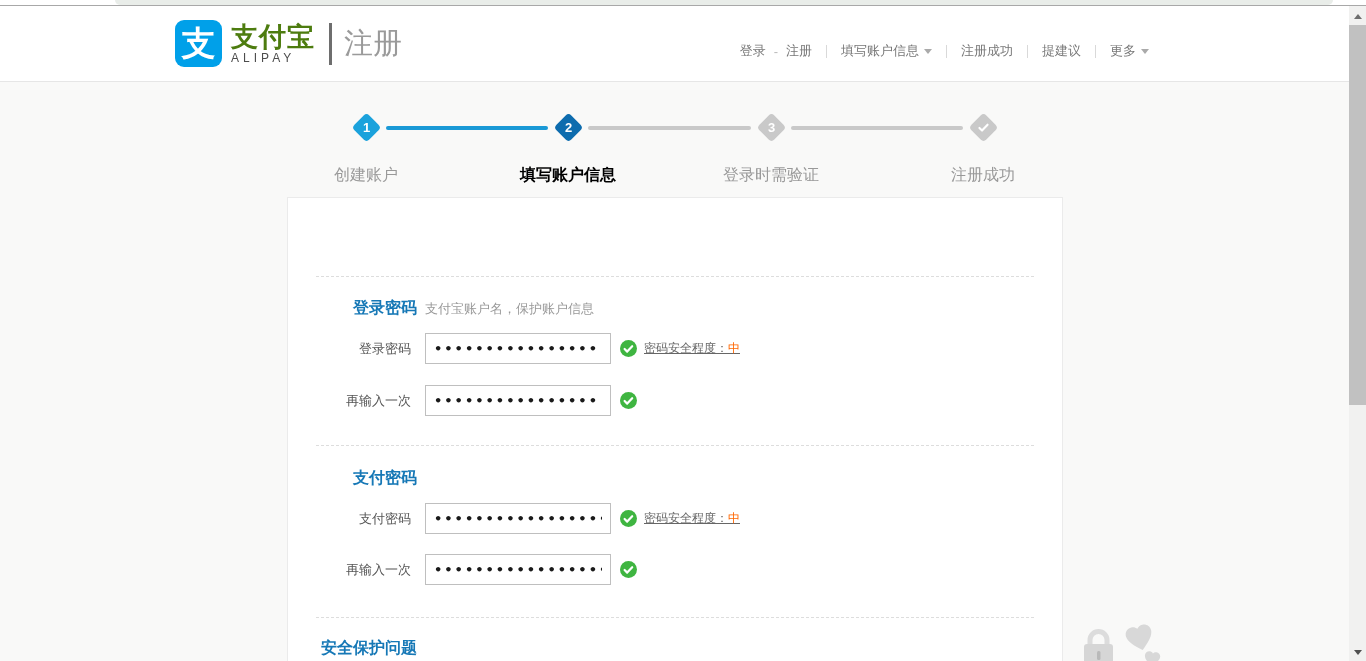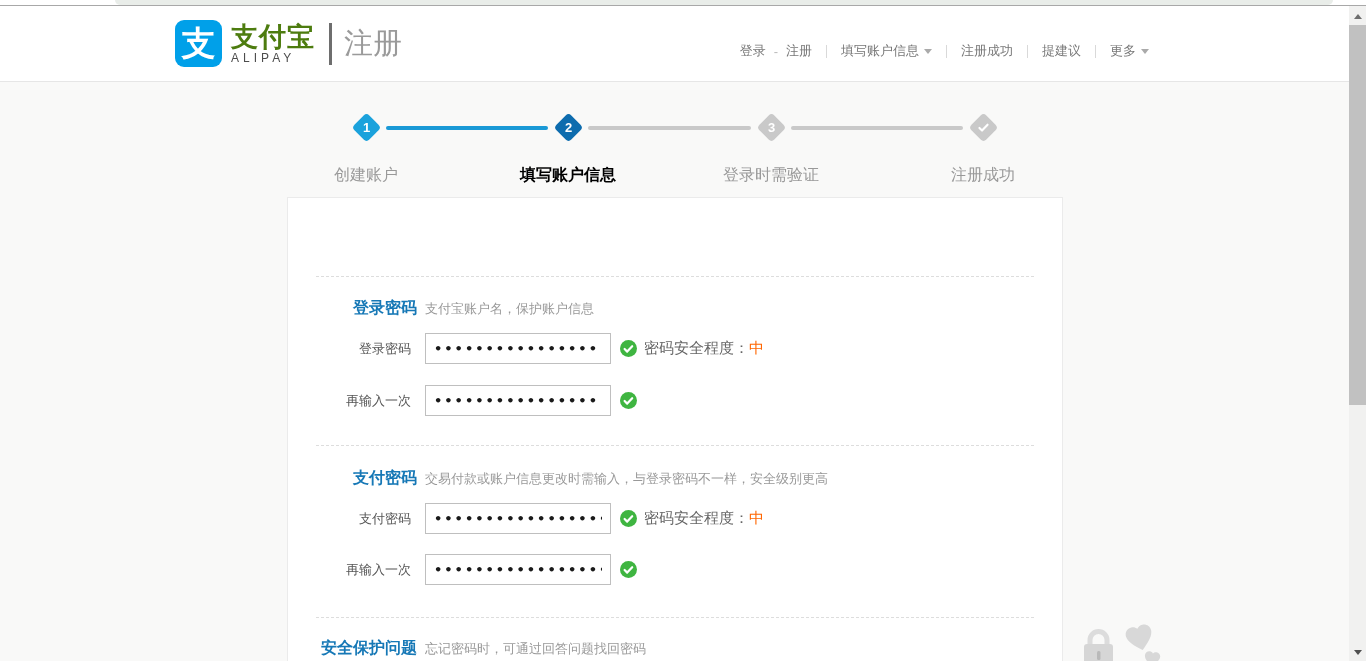--- a/index.html
+++ b/index.html
@@ -54,21 +54,21 @@
   .redacted2 { position:absolute; left:288px; top:6px; width:64px; height:16px; background:#ececec; border-radius:8px; filter:blur(3px); }
 
   .sec-head { position:absolute; left:0; display:flex; align-items:baseline; }
   .sec-title { width:129px; text-align:right; font-size:16px; font-weight:bold; color:#1678b6; }
   .sec-desc { margin-left:8px; font-size:13px; color:#999; }
 
   .field-row { position:absolute; left:0; height:31px; display:flex; align-items:center; }
   .field-label { width:123px; text-align:right; font-size:13px; color:#555; }
   .pwd-input { margin-left:14px; width:186px; height:31px; border:1px solid #bfbfbf; background:#fff; padding:0 8px; font-family:"DejaVu Sans",sans-serif; font-size:13px; font-weight:bold; color:#1a1a1a; letter-spacing:2px; }
   .check-badge { margin-left:9px; width:17px; height:17px; flex:0 0 17px; }
-  .strength { margin-left:7px; font-size:15px; color:#666; }
+  .strength { margin-left:7px; font-size:12px; color:#666;text-decoration:underline; }
   .strength b { color:#f60; font-weight:normal; }
 
   
   .decor { position:absolute; z-index:1; }
 
   
   .scrollbar { position:absolute; right:0; top:6px; width:17px; height:655px; background:#f1f1f0; z-index:40; }
   .sb-btn { position:absolute; left:0; width:17px; height:17px; background:#f1f1f0; display:flex; align-items:center; justify-content:center; }
   .sb-up { top:2px; } .sb-down { bottom:0; }
   .tri-up { width:0; height:0; border-left:4px solid transparent; border-right:4px solid transparent; border-bottom:5px solid #6e6e6e; }
@@ -166,21 +166,20 @@
     <svg class="check-badge" viewBox="0 0 17 17">
         <circle cx="8.5" cy="8.5" r="8.5" fill="#3fb541"></circle>
         <path d="M4.6 9l2.6 2.6 5-5.4" stroke="#fff" stroke-width="2.2" fill="none" stroke-linecap="round" stroke-linejoin="round"></path>
       </svg>
   </div>
 
   <div class="divider" style="top:247px;"></div>
 
   <div class="sec-head" style="top:270px;">
     <span class="sec-title">支付密码</span>
-    <span class="sec-desc">交易付款或账户信息更改时需输入，与登录密码不一样，安全级别更高</span>
   </div>
 
   <div class="field-row" style="top:305px;">
     <span class="field-label">支付密码</span>
     <input class="pwd-input" type="text" value="••••••••••••••••••" style="">
     <svg class="check-badge" viewBox="0 0 17 17">
         <circle cx="8.5" cy="8.5" r="8.5" fill="#3fb541"></circle>
         <path d="M4.6 9l2.6 2.6 5-5.4" stroke="#fff" stroke-width="2.2" fill="none" stroke-linecap="round" stroke-linejoin="round"></path>
       </svg>
     <span class="strength"><span>密码安全程度：</span><b>中</b></span>
@@ -192,21 +191,20 @@
     <svg class="check-badge" viewBox="0 0 17 17">
         <circle cx="8.5" cy="8.5" r="8.5" fill="#3fb541"></circle>
         <path d="M4.6 9l2.6 2.6 5-5.4" stroke="#fff" stroke-width="2.2" fill="none" stroke-linecap="round" stroke-linejoin="round"></path>
       </svg>
   </div>
 
   <div class="divider" style="top:419px;"></div>
 
   <div class="sec-head" style="top:440px;">
     <span class="sec-title">安全保护问题</span>
-    <span class="sec-desc">忘记密码时，可通过回答问题找回密码</span>
   </div>
 </div>
 
 <svg class="decor" style="left:1082px; top:624px;" width="90" height="40" viewBox="0 0 90 40">
   <g>
     <path d="M8 24v-8a8.5 8.5 0 0 1 17 0v8" stroke="#dcdcdc" stroke-width="5" fill="none"></path>
     <rect x="2" y="20" width="29" height="24" rx="3" fill="#d6d6d6"></rect>
     <rect x="15" y="27" width="3.5" height="9" rx="1.5" fill="#b9b9b9"></rect>
   </g>
   <g transform="translate(38,2) rotate(-14) scale(1.35)">

